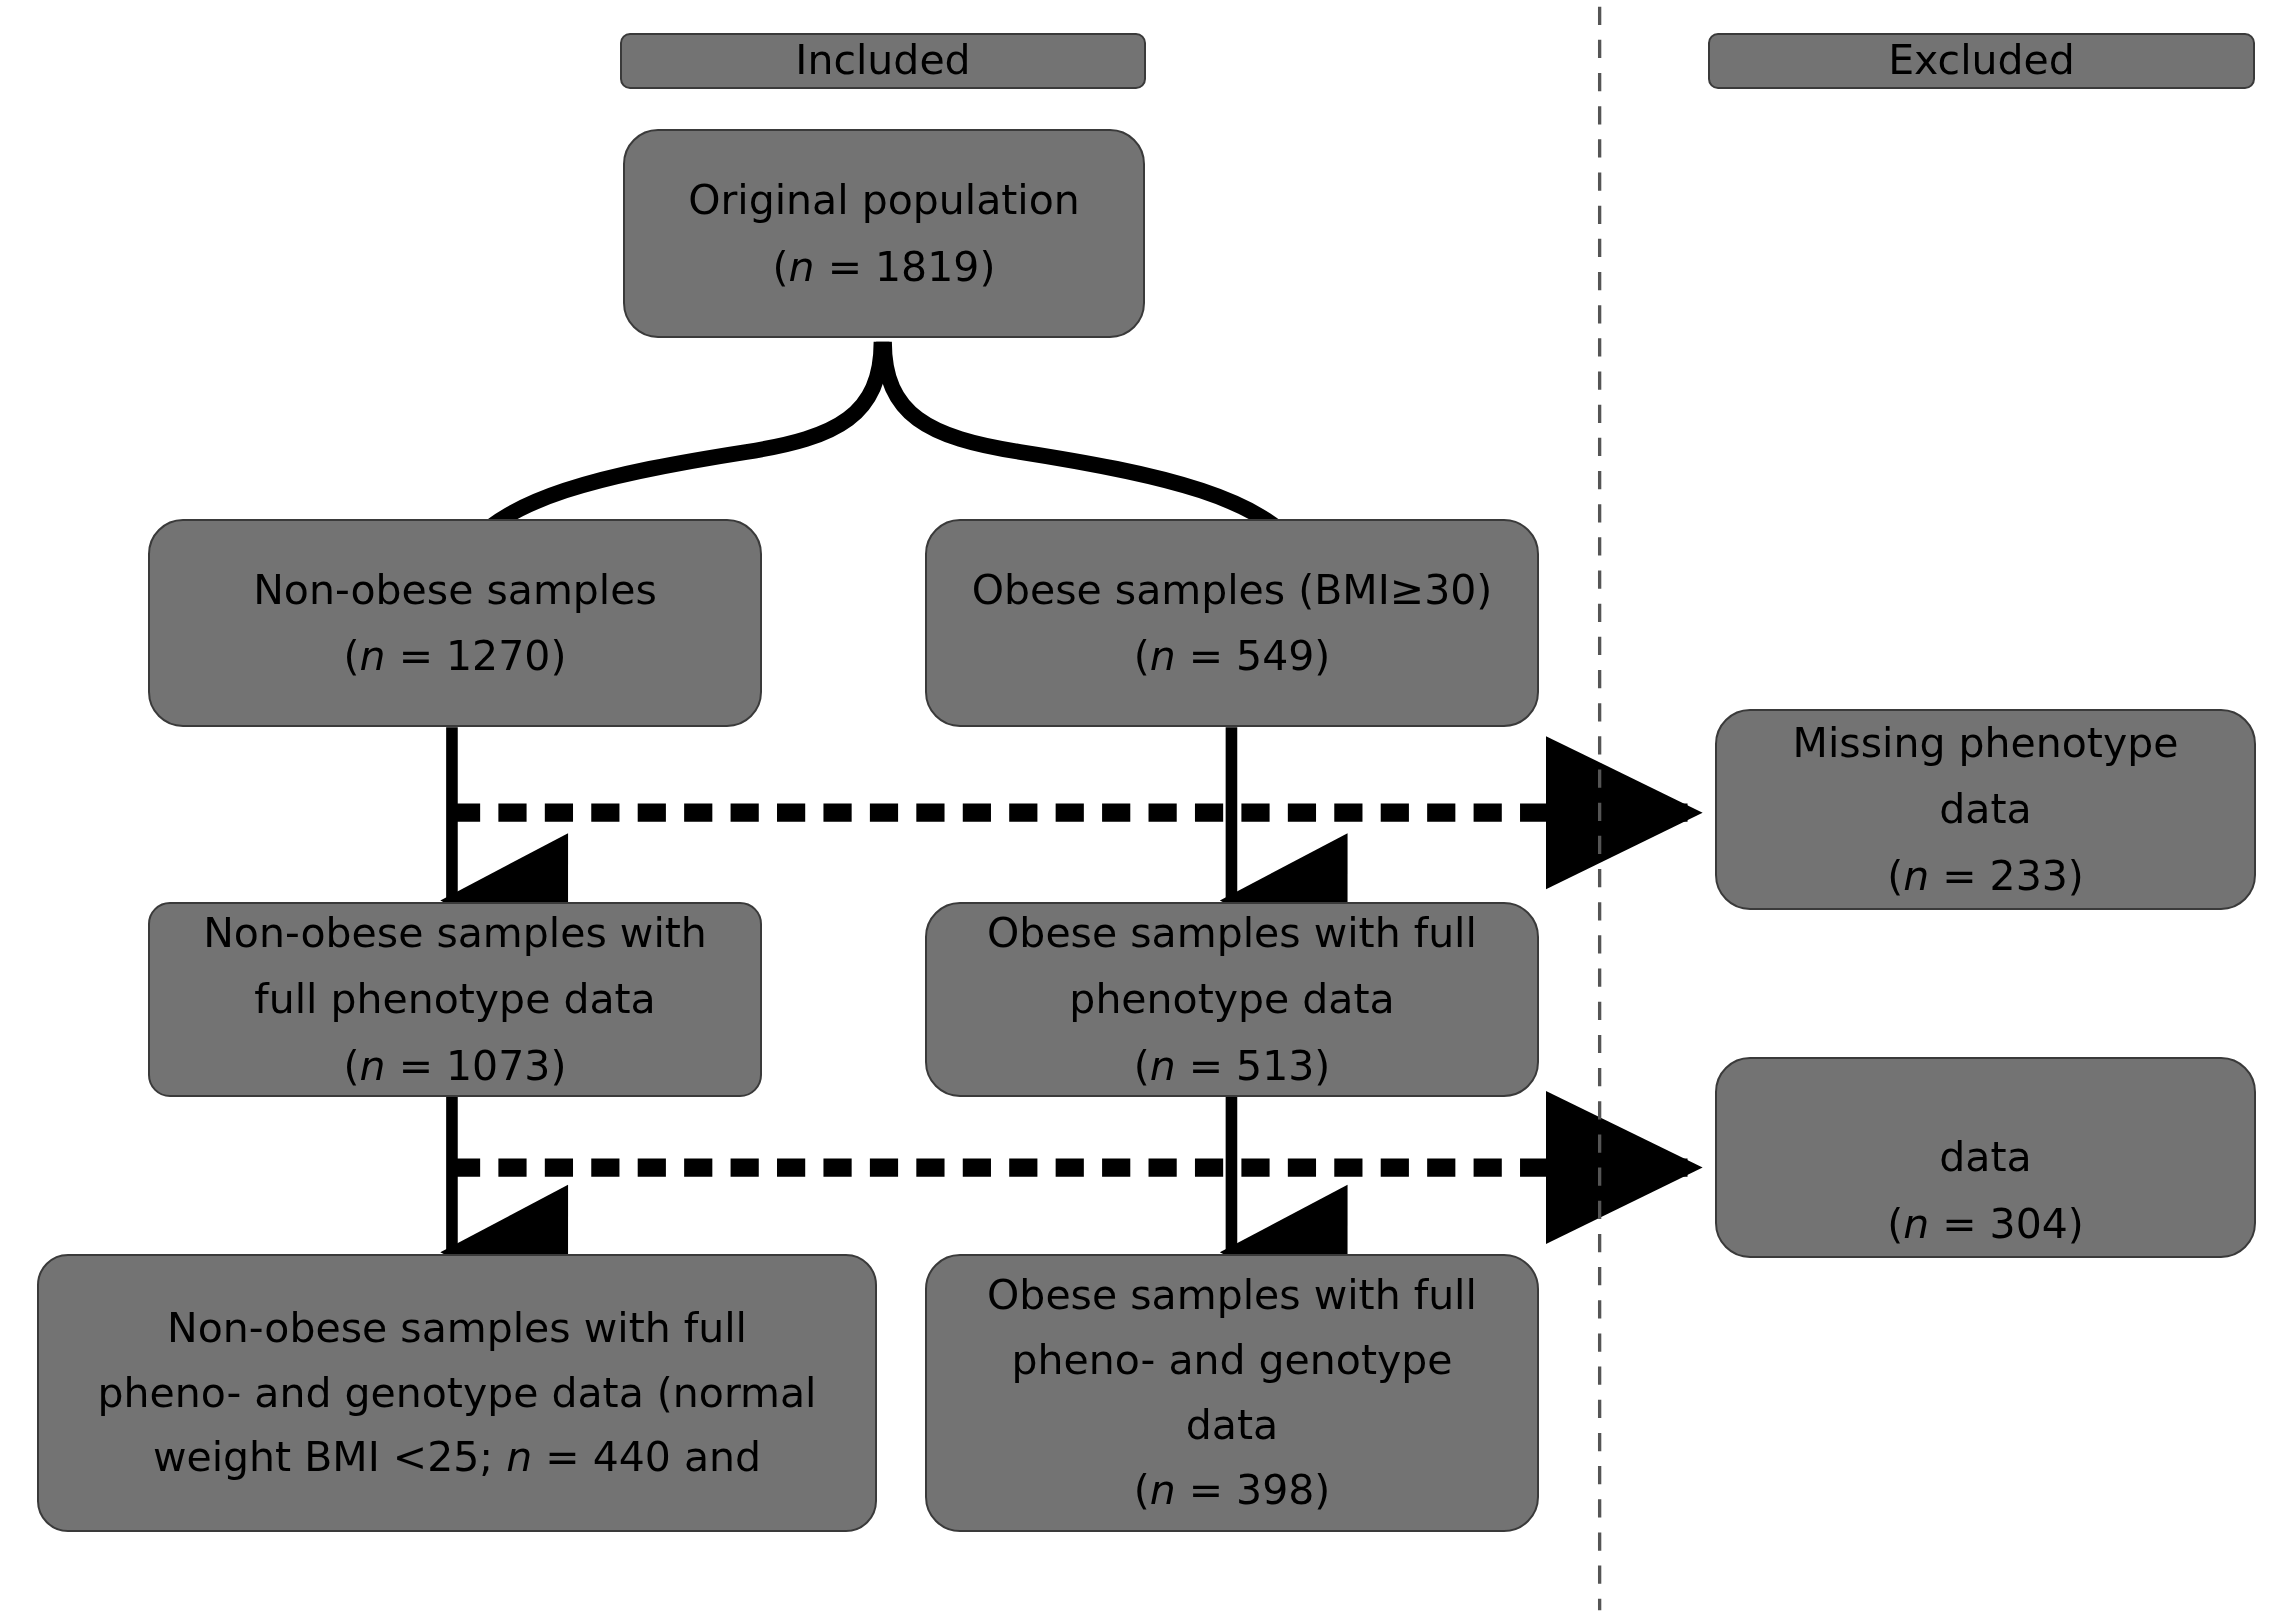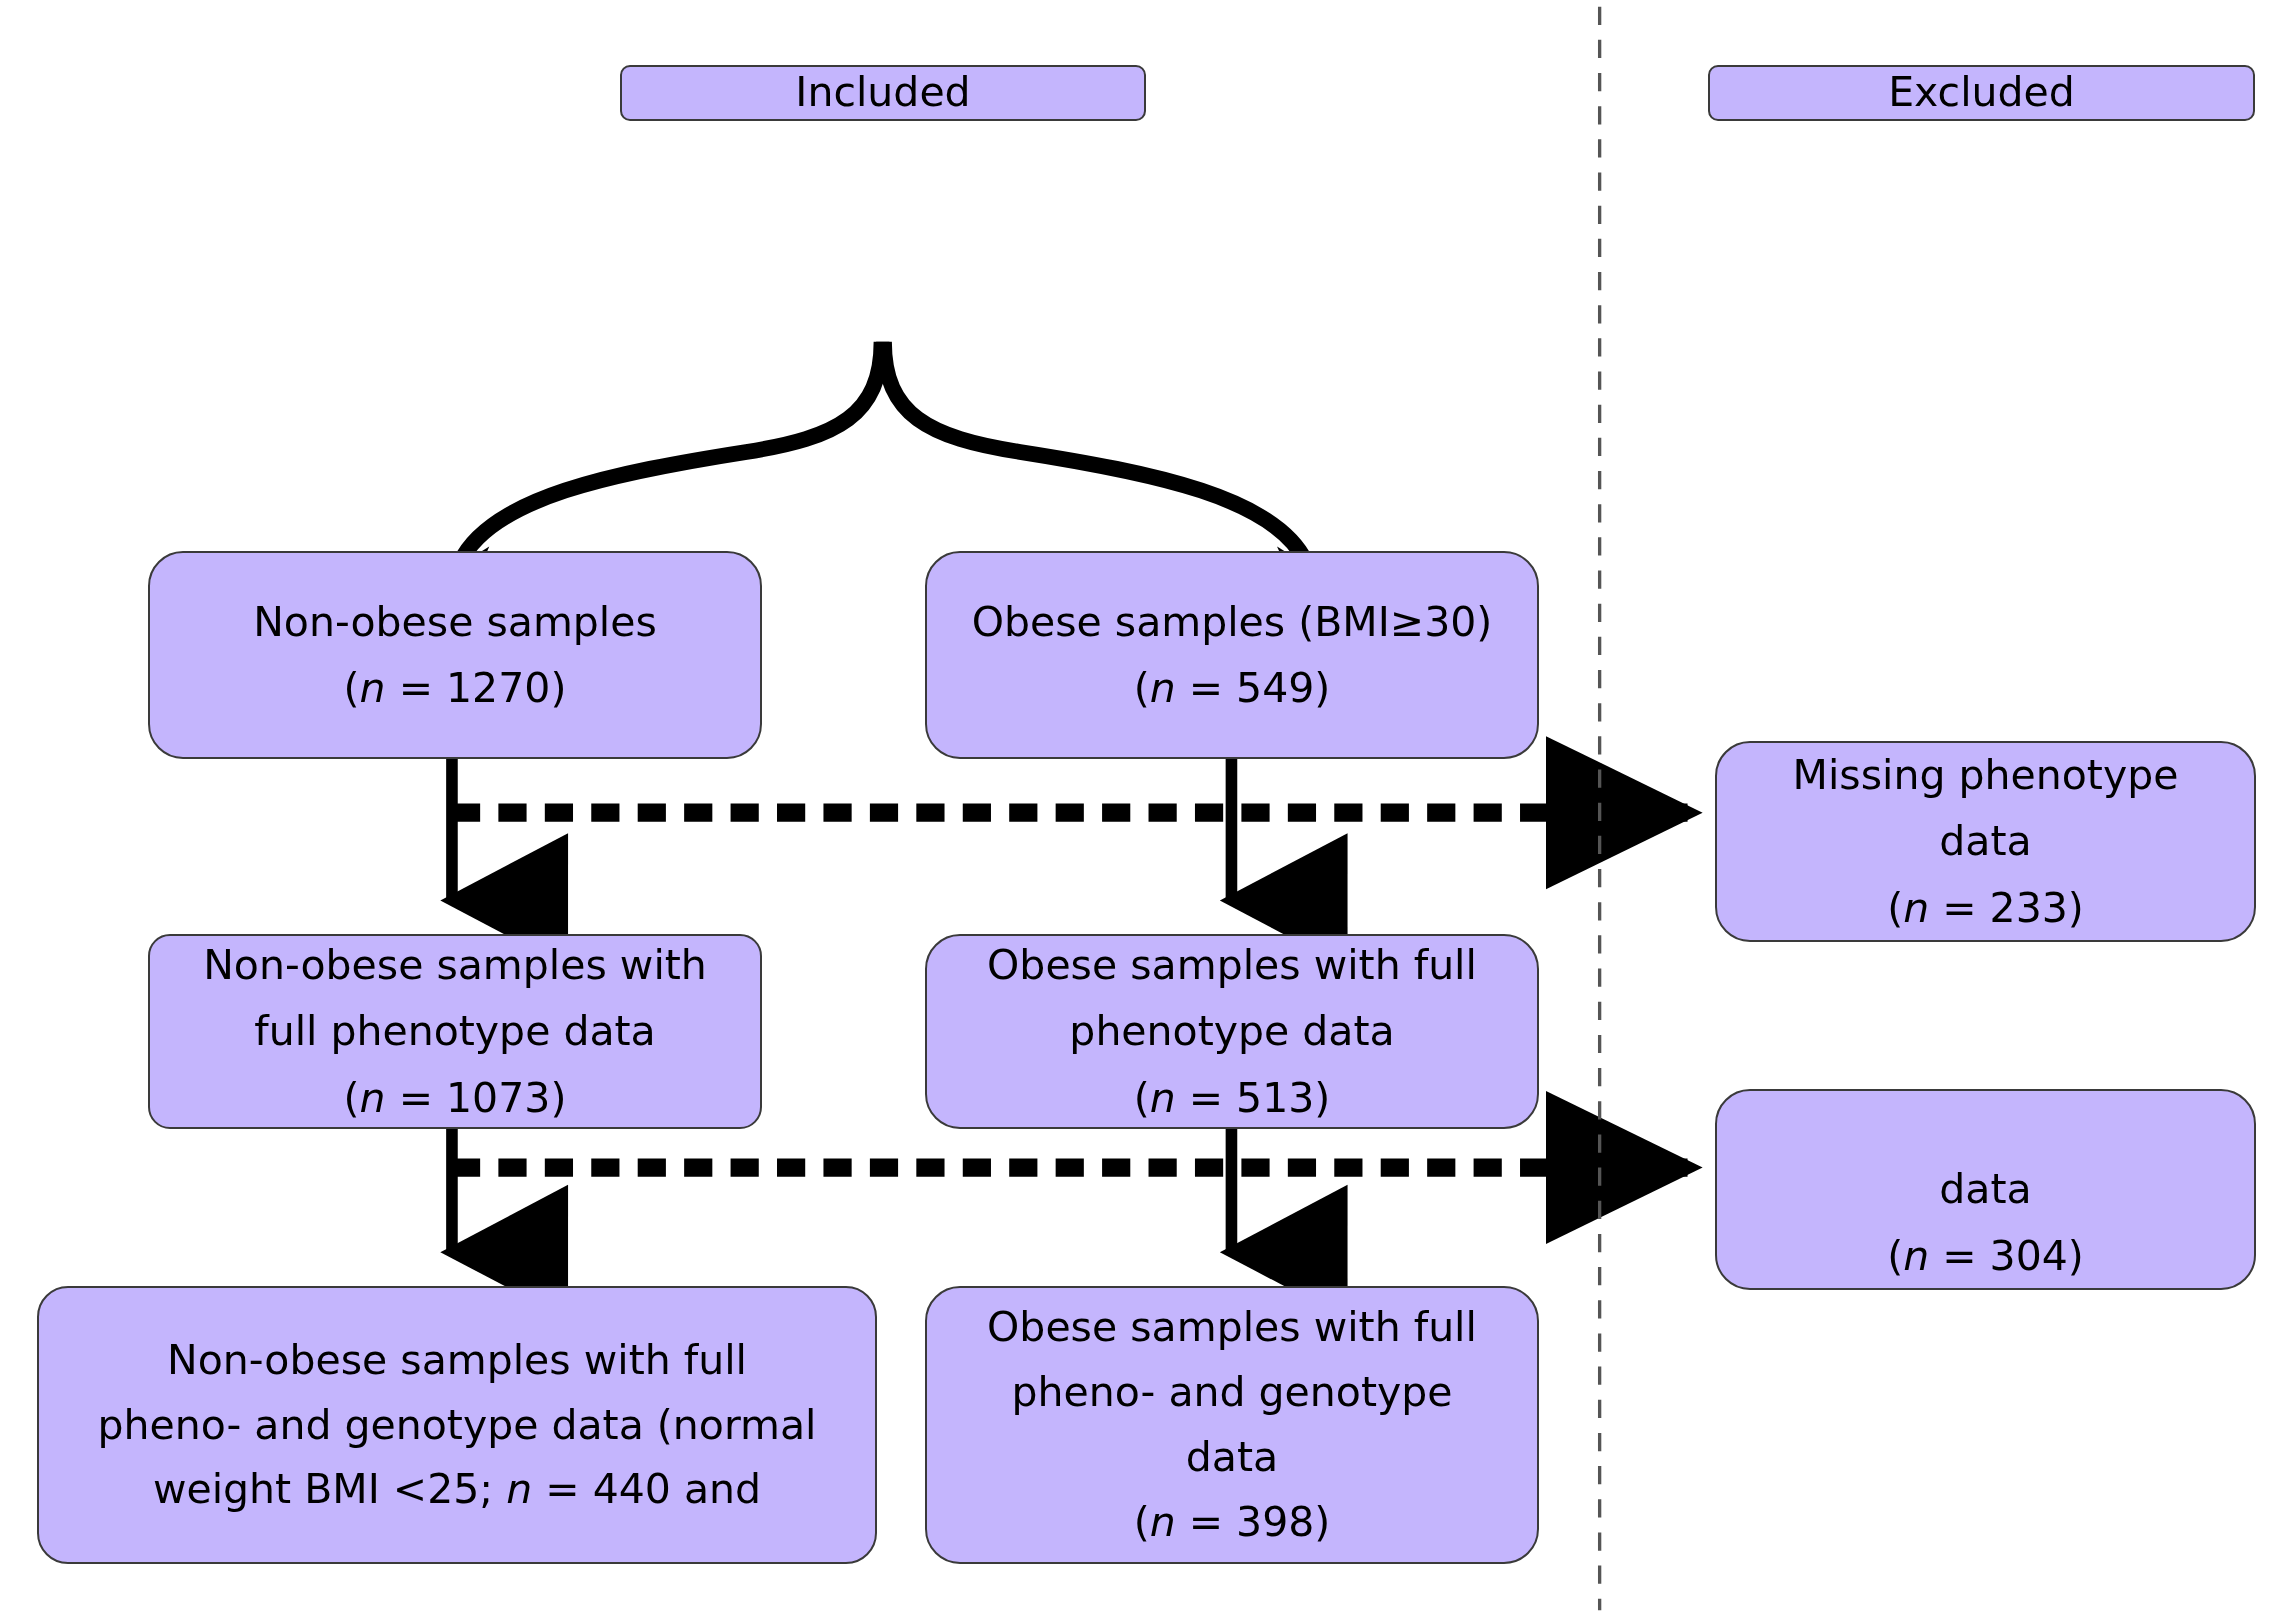--- a/index.html
+++ b/index.html
@@ -14,29 +14,28 @@
     height: 1617px;
     background: #ffffff;
     font-family: "DejaVu Sans", "Liberation Sans", sans-serif;
     overflow: hidden;
   }
 
   
   .node {
     position: absolute;
     box-sizing: border-box;
-    background: #c4b5fd;
+    background: #737373;
     border: 2.5px solid #3a3a3a;
     display: flex;
     align-items: center;
     justify-content: center;
     text-align: center;
     color: #000000;
     z-index: 4;
-    margin-top: 32px;
   }
   .node .txt {
     display: block;
     width: 100%;
     padding: 0 8.3px;
     white-space: pre-line;
   }
 
   .header-box {
     border-radius: 10px;
@@ -101,20 +100,23 @@
   </svg>
 
   <div class="node header-box" style="left:620px; top:33px; width:526px; height:56px;">
     <span class="txt">Included</span>
   </div>
 
   <div class="node header-box" style="left:1708px; top:33px; width:547px; height:56px;">
     <span class="txt">Excluded</span>
   </div>
 
+  <div class="node flow-box" style="left:623px; top:129px; width:522px; height:209px;">
+    <span class="txt"><span>Original population</span><br><span>(<em class="n">n</em> = <span>1819</span>)</span></span>
+  </div>
 
   <div class="node flow-box" style="left:148px; top:519px; width:614px; height:208px;">
     <span class="txt"><span>Non-obese samples</span><br><span>(<em class="n">n</em> = <span>1270</span>)</span></span>
   </div>
 
   <div class="node flow-box" style="left:925px; top:519px; width:614px; height:208px;">
     <span class="txt"><span>Obese samples (BMI≥30)</span><br><span>(<em class="n">n</em> = <span>549</span>)</span></span>
   </div>
 
   <div class="node flow-box" style="left:148px; top:902px; width:614px; height:195px;border-radius:22px;">

